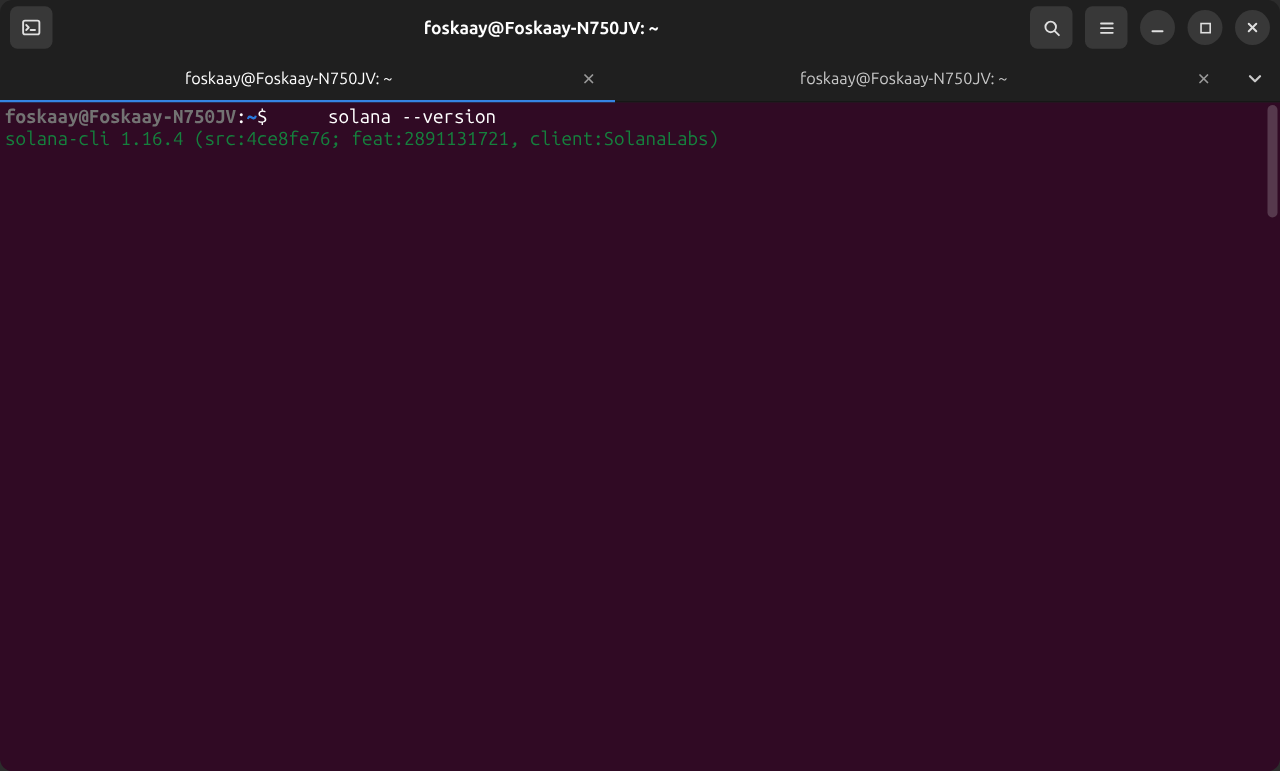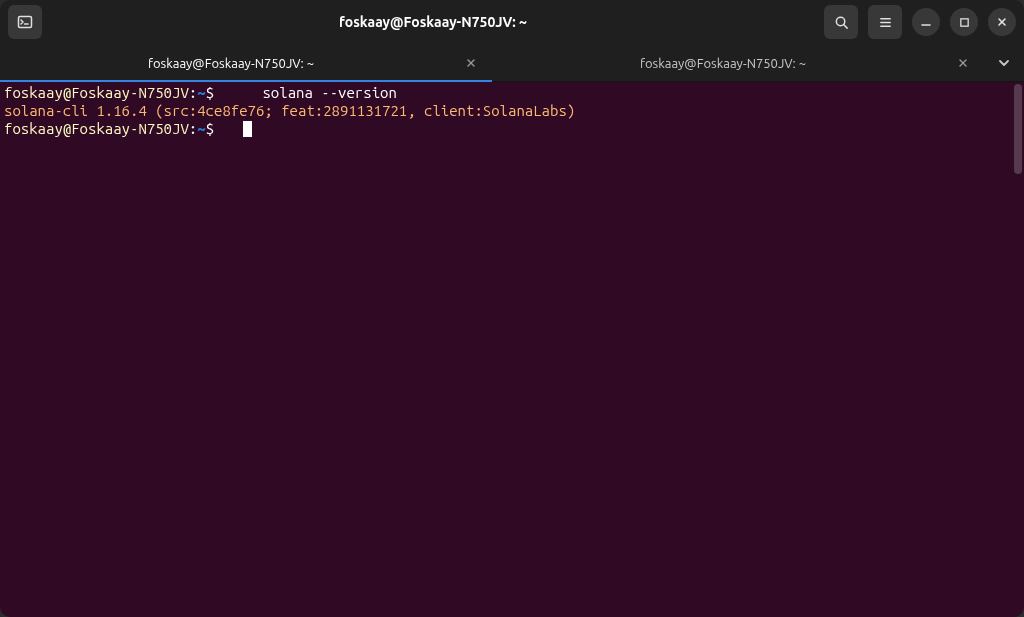--- a/index.html
+++ b/index.html
@@ -124,26 +124,26 @@
       font-family: "Ubuntu Mono", "DejaVu Sans Mono", monospace;
       font-size: 15px;
       line-height: 18px;
       color: #d0d0d0;
       position: relative;
       overflow-y: auto;
     }
     .term-line {
       white-space: pre;
     }
-    .prompt-user { color: #fef9c3; font-weight: normal; }
+    .prompt-user { color: #737373; font-weight: bold; }
     .prompt-colon { color: #fff; }
     .prompt-path { color: #2a7bde; font-weight: bold; }
     .prompt-dollar { color: #fff; }
     .cmd { color: #fff; margin-left: 20px; }
-    .output { color: #fdba74; }
+    .output { color: #15803d; }
     .cursor {
       display: inline-block;
       width: 9px;
       height: 16px;
       background: #fff;
       vertical-align: text-bottom;
       margin-left: 1px;
     }
     .terminal::-webkit-scrollbar {
       width: 12px;
@@ -234,15 +234,14 @@
   <div class="tabbar-expand">
     <svg width="14" height="14" viewBox="0 0 14 14" fill="none" stroke="currentColor" stroke-width="1.8" stroke-linecap="round" stroke-linejoin="round">
       <polyline points="3,5 7,9 11,5"></polyline>
     </svg>
   </div>
 </div>
 
 <div class="terminal">
   <div class="term-line"><span class="prompt-user">foskaay@Foskaay-N750JV</span><span class="prompt-colon">:</span><span class="prompt-path">~</span><span class="prompt-dollar">$</span><span class="cmd"> </span><span class="cmd">solana --version</span></div>
   <div class="term-line output">solana-cli 1.16.4 (src:4ce8fe76; feat:2891131721, client:SolanaLabs)</div>
-  <div class="term-line"><span class="prompt-user">foskaay@Foskaay-N750JV</span><span class="prompt-colon">:</span><span class="prompt-path">~</span><span class="prompt-dollar">$</span><span class="cmd"> </span><span class="cursor"></span></div>
   <div class="scrollbar-fake"></div>
 </div>
 
 </body></html>

